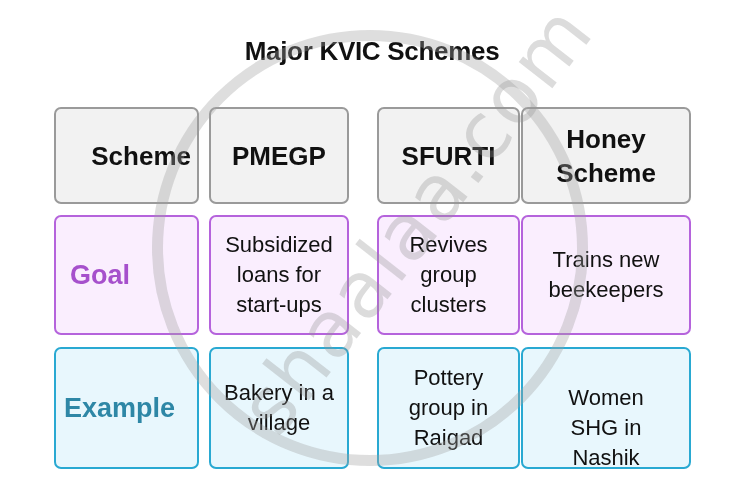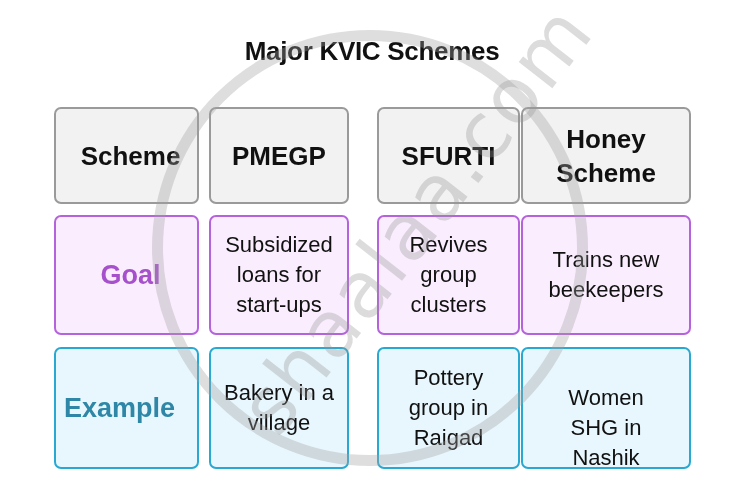--- a/index.html
+++ b/index.html
@@ -15,23 +15,23 @@
     }
     .cell {
       position: absolute; box-sizing: border-box;
       border-radius: 7px; border: 2px solid #999;
       display: flex; align-items: center; justify-content: center;
       text-align: center; padding: 0 6px;
     }
     .hdr { background: #f2f2f2; border-color: #9a9a9a; font-weight: bold; font-size: 26px; line-height: 34px; }
     .goal { background: #faeefe; border-color: #b563dc; font-size: 22px; line-height: 30px; }
     .ex { background: #e8f7fd; border-color: #29a9d2; font-size: 22px; line-height: 30px; }
-    .goal.lbl { color: #a650cc; font-weight: bold; font-size: 27px; justify-content: center; padding-left: 14px; }
+    .goal.lbl { color: #a650cc; font-weight: bold; font-size: 27px; justify-content: flex-start; padding-left: 14px; }
     .ex.lbl { color: #2e87a6; font-weight: bold; font-size: 27px; justify-content: flex-start; padding-left: 8px; }
-    .hdr.lbl { justify-content: center; padding-left: 14px; }
+    .hdr.lbl { justify-content: flex-end; padding-left: 14px; }
     .c1 { left: 54px; width: 145px; }
     .c2 { left: 209px; width: 140px; }
     .c3 { left: 377px; width: 143px; }
     .c4 { left: 521px; width: 170px; }
     .r1 { top: 107px; height: 97px; }
     .r2 { top: 215px; height: 120px; }
     .r3 { top: 347px; height: 122px; }
     .wm {
       position: absolute; pointer-events: none; z-index: 5;
     }

